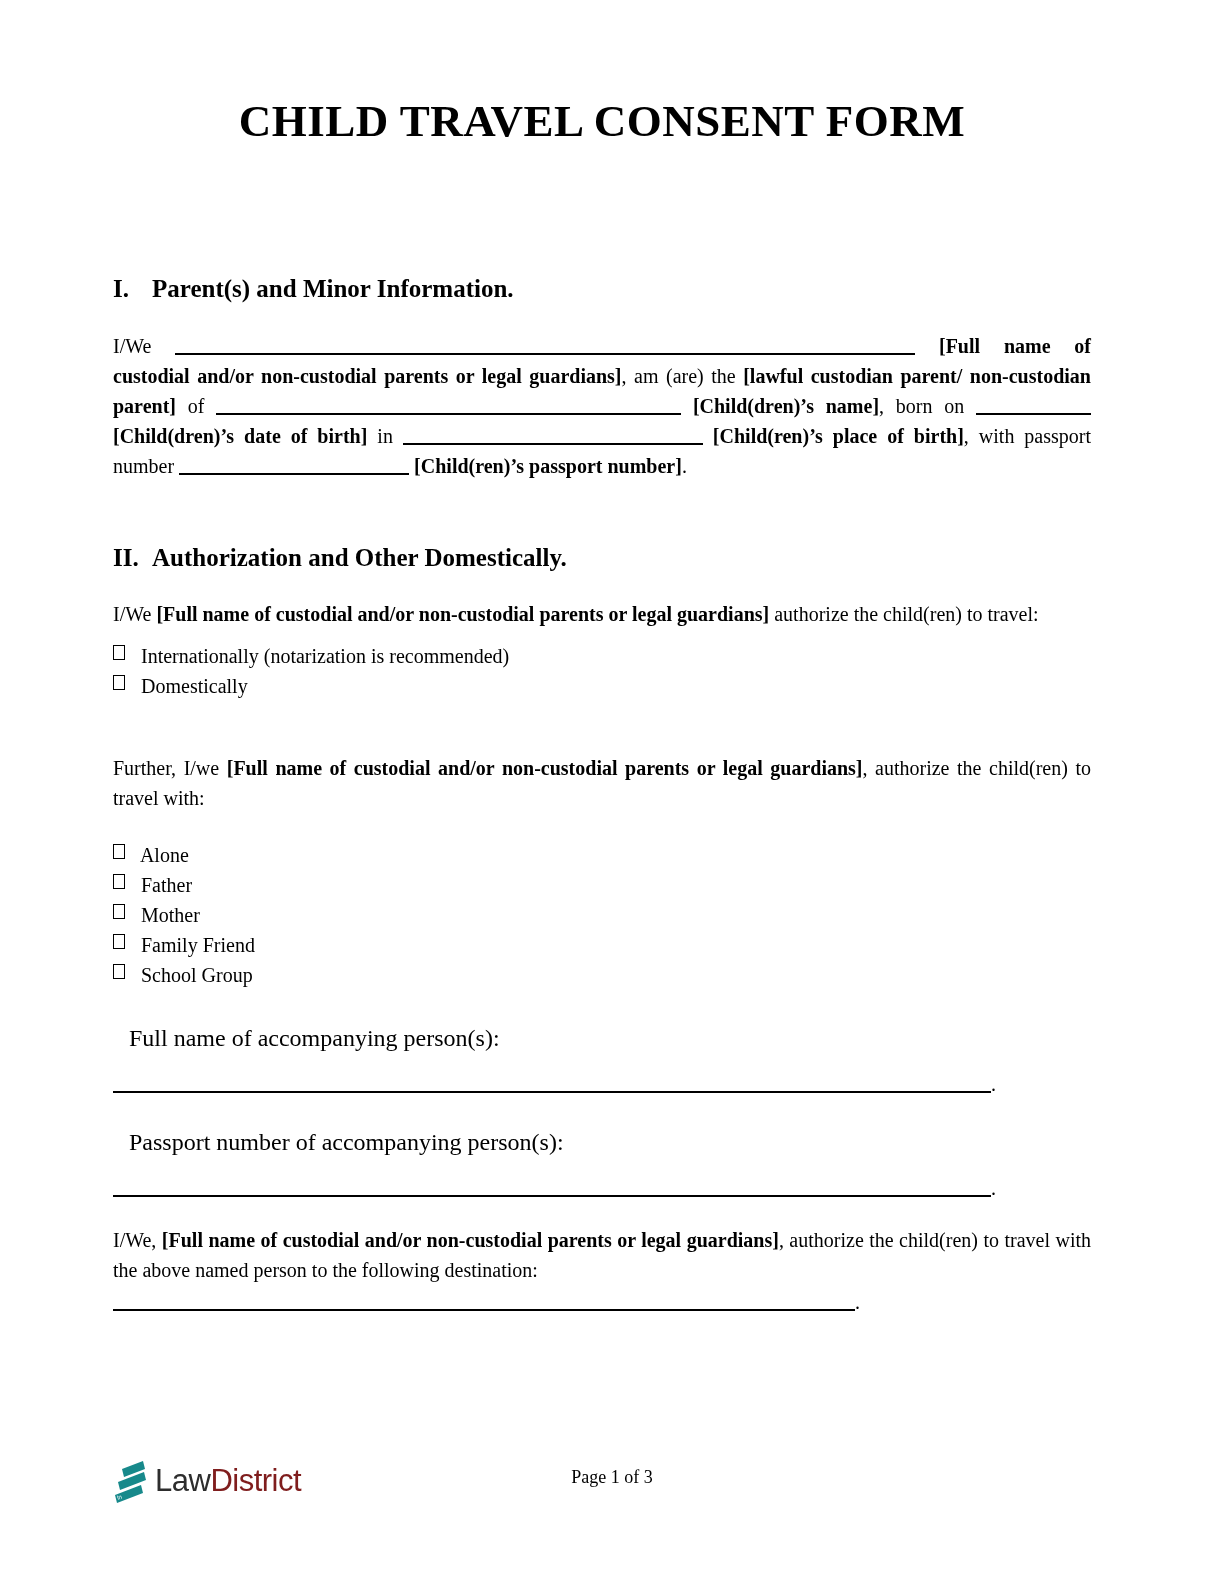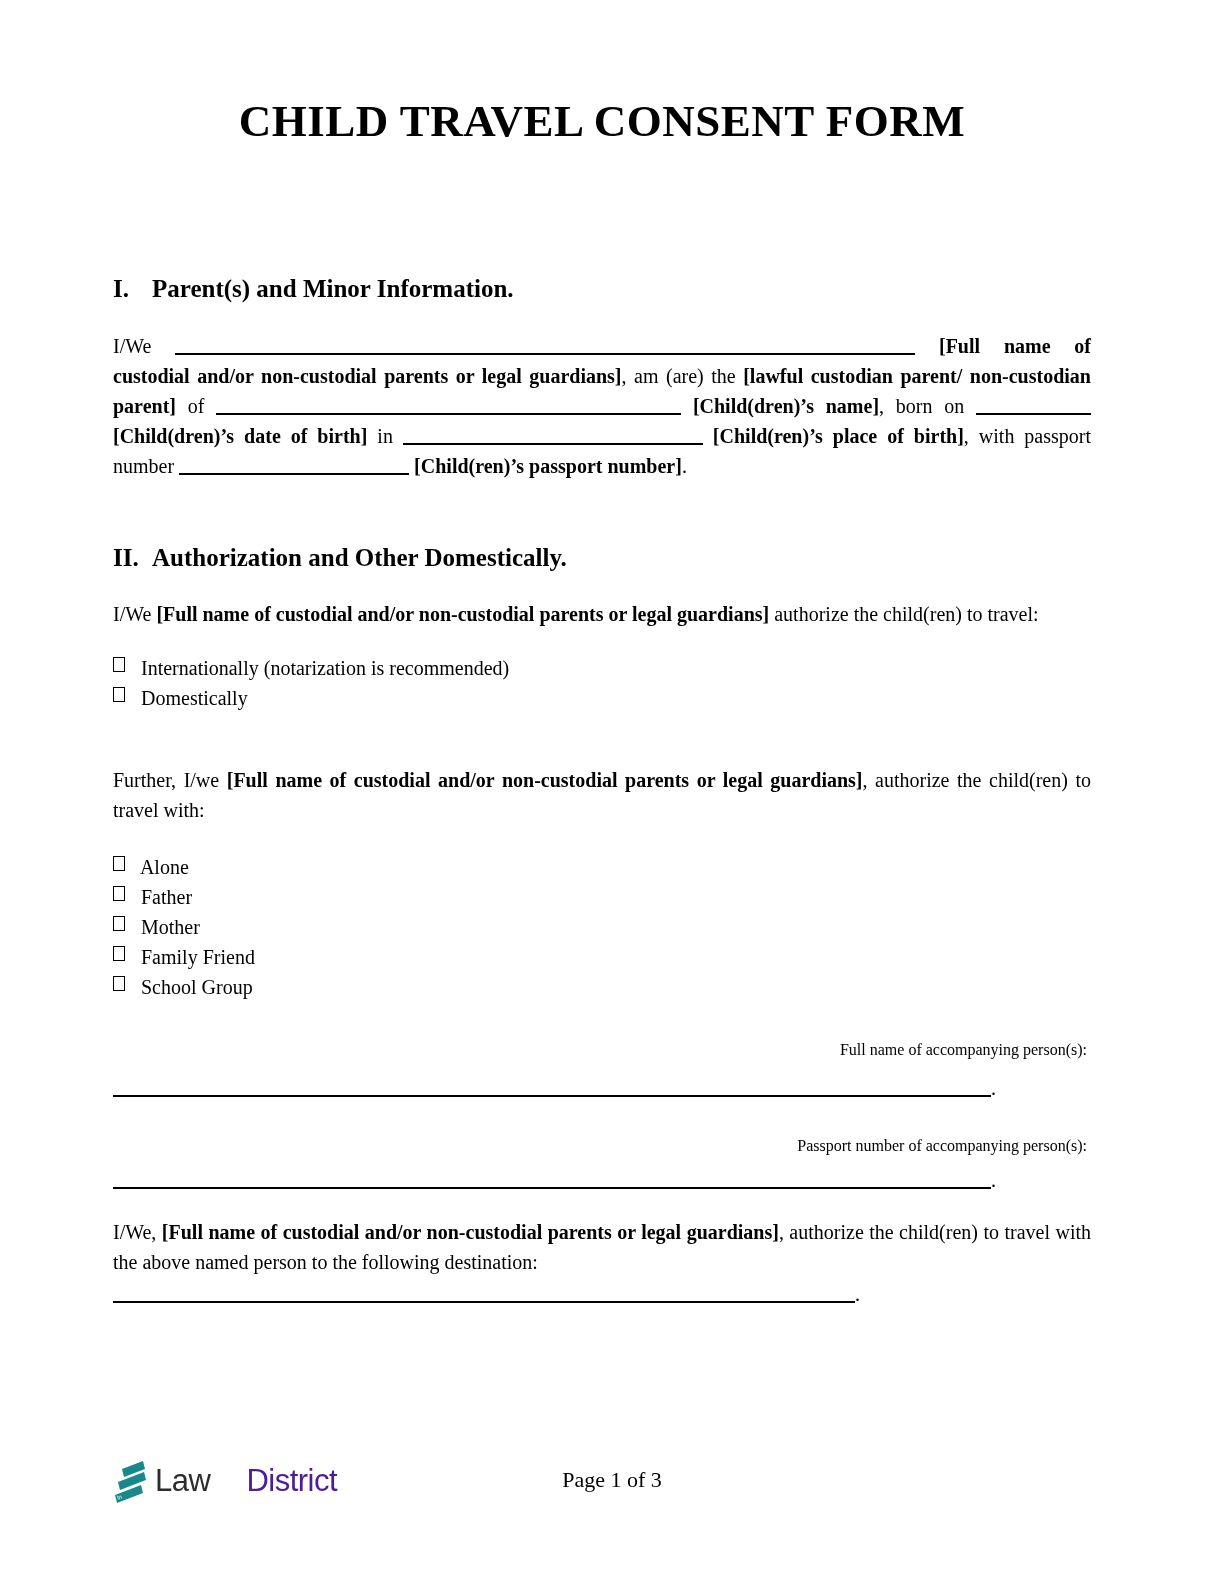--- a/index.html
+++ b/index.html
@@ -53,36 +53,36 @@
   }
   .w878 { width:878px; }
   .w742 { width:742px; }
 
   ul.checks {
     list-style:none;
     margin:0; padding:0;
     font-size:20px;
     line-height:30px;
   }
-  #list-travel    { margin-top:24px;font-family:Liberation Serif, serif; }
+  #list-travel    { margin-top:12px;font-family:Liberation Serif, serif; }
   #list-companion { margin-top:27px; }
   .checkbox {
     display:inline-block;
     width:10px; height:13px;
     border:1.5px solid #000;
     margin-right:11px;
     transform:translateY(-3px);
     background:#fff;
   }
 
   .label-line {
-    font-size:16px;
-    line-height:30px;
-    text-align:right;
-    margin:4px;
+    font-size:24px;
+    line-height:30px;
+    text-align:left;
+    margin:16px;
   }
   #label-name     { margin-top:33px; }
   #label-passport { margin-top:28px; }
 
   .blank-row {
     font-size:20px;
     line-height:30px;
     margin:0;
   }
   #blank-name        { margin-top:8px; }
@@ -102,26 +102,26 @@
     gap:5px;
   }
   .logo-text {
     font-family:"Liberation Sans", sans-serif;
     font-size:31px;
     color:#2d2d2d;
     letter-spacing:-0.5px;
     white-space:nowrap;
   }
   .logo-text .law { font-weight:400; }
-  .logo-text .district { font-weight:400; color:#4c1d95;margin-left:36px; }
+  .logo-text .district { font-weight:400; color:#7f1d1d; }
   .page-num {
     position:absolute;
     left:50%; top:12px;
     transform:translateX(-50%);
-    font-size:22px;
+    font-size:18px;
     font-family:"Liberation Serif", serif;
   }
 </style>
 </head>
 <body>
 
 <div class="page">
   <div class="content">
 
     <h1 class="doc-title">CHILD TRAVEL CONSENT FORM</h1>

